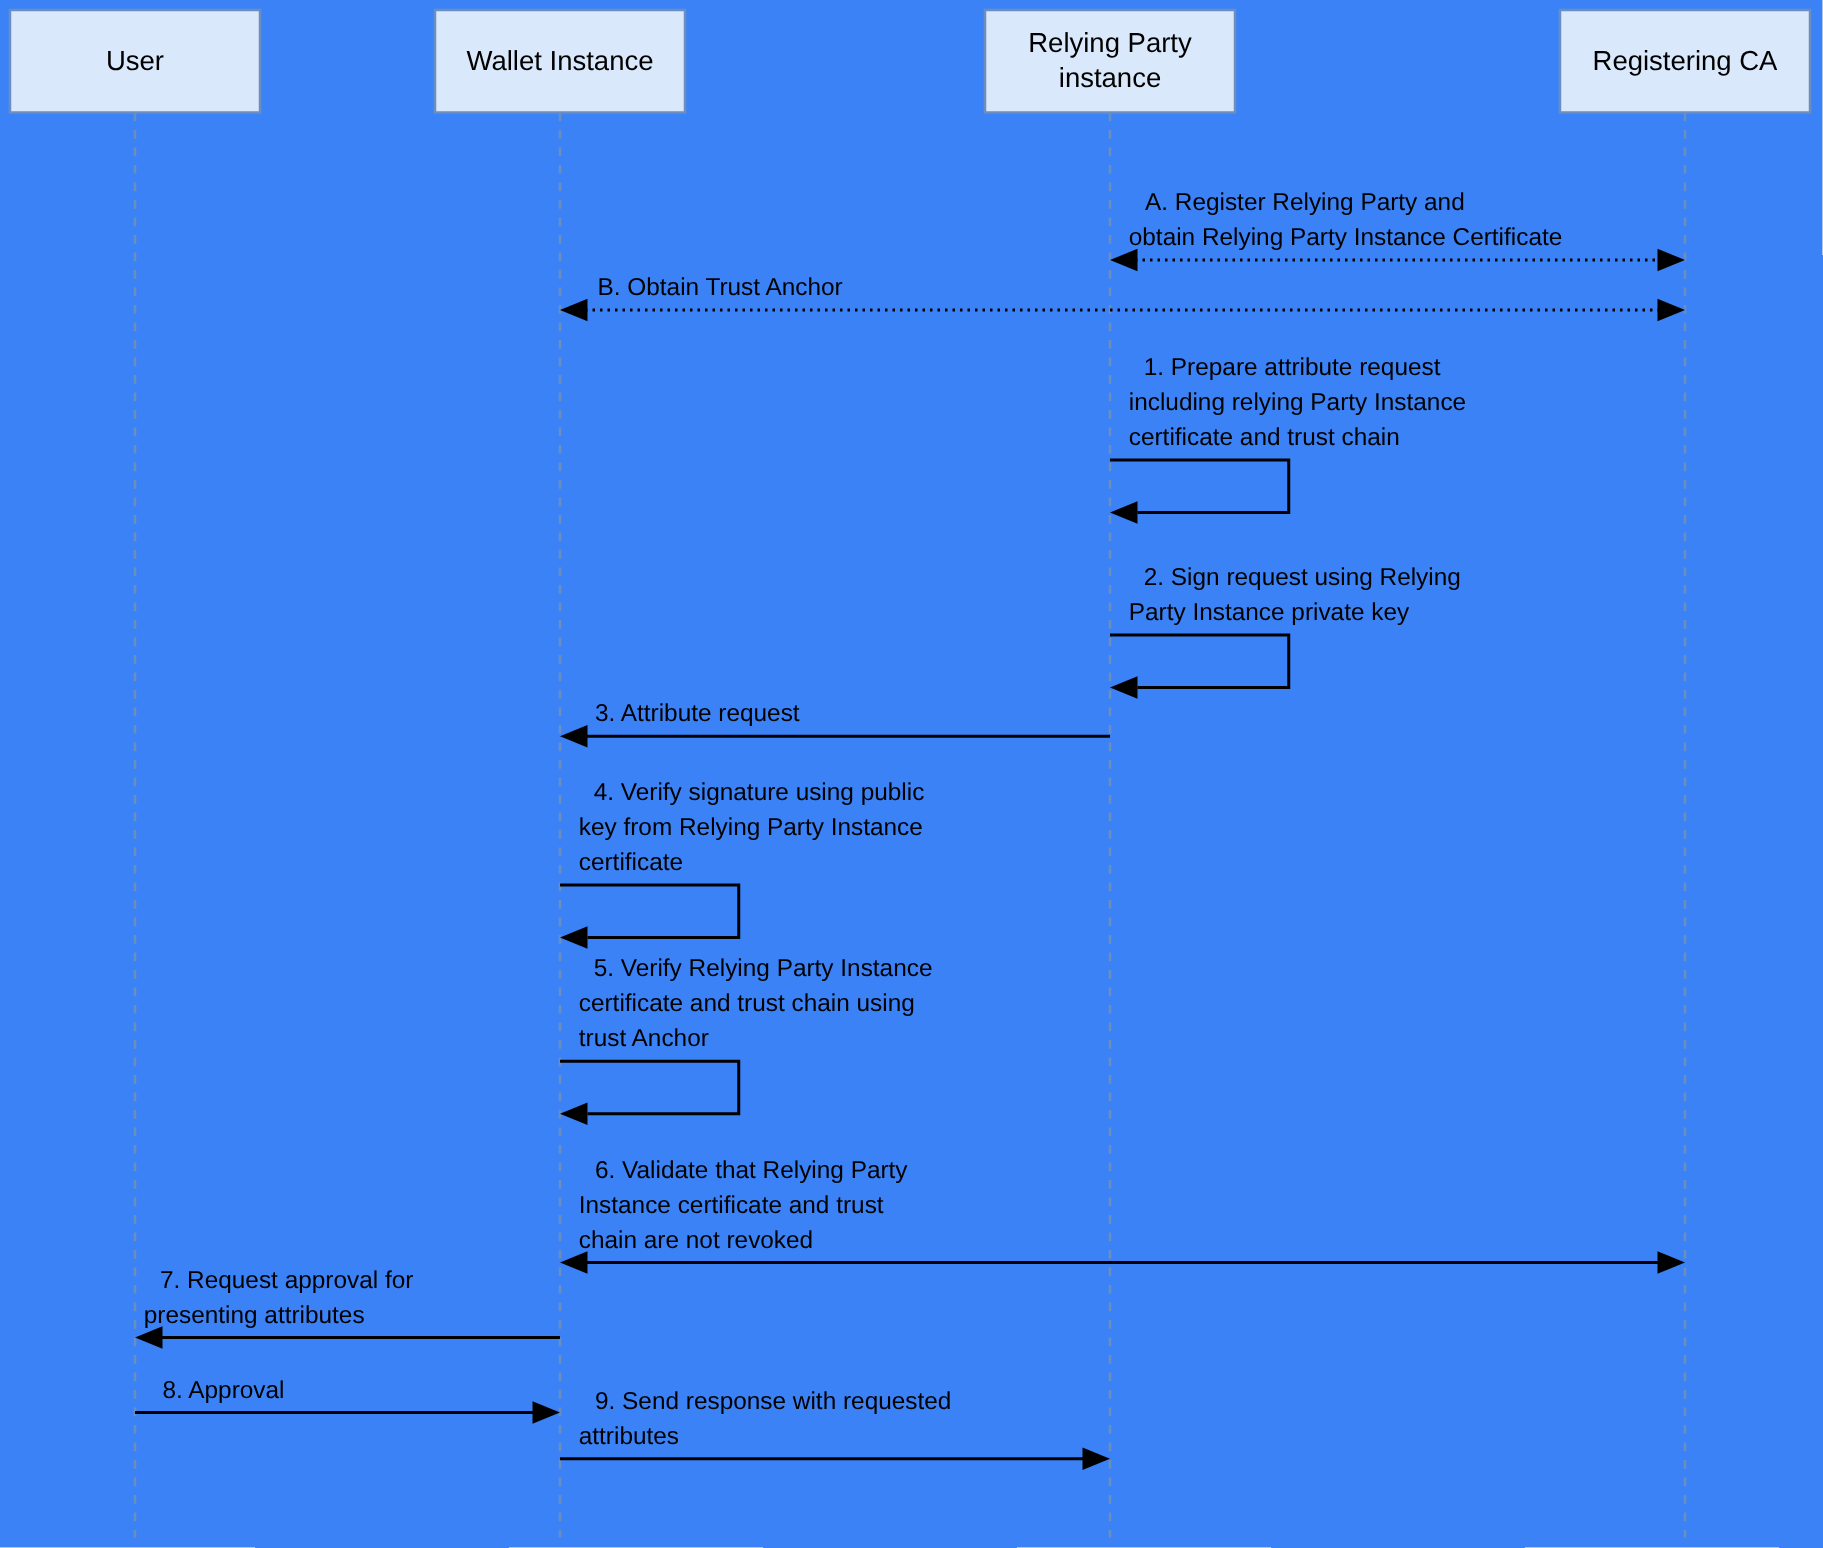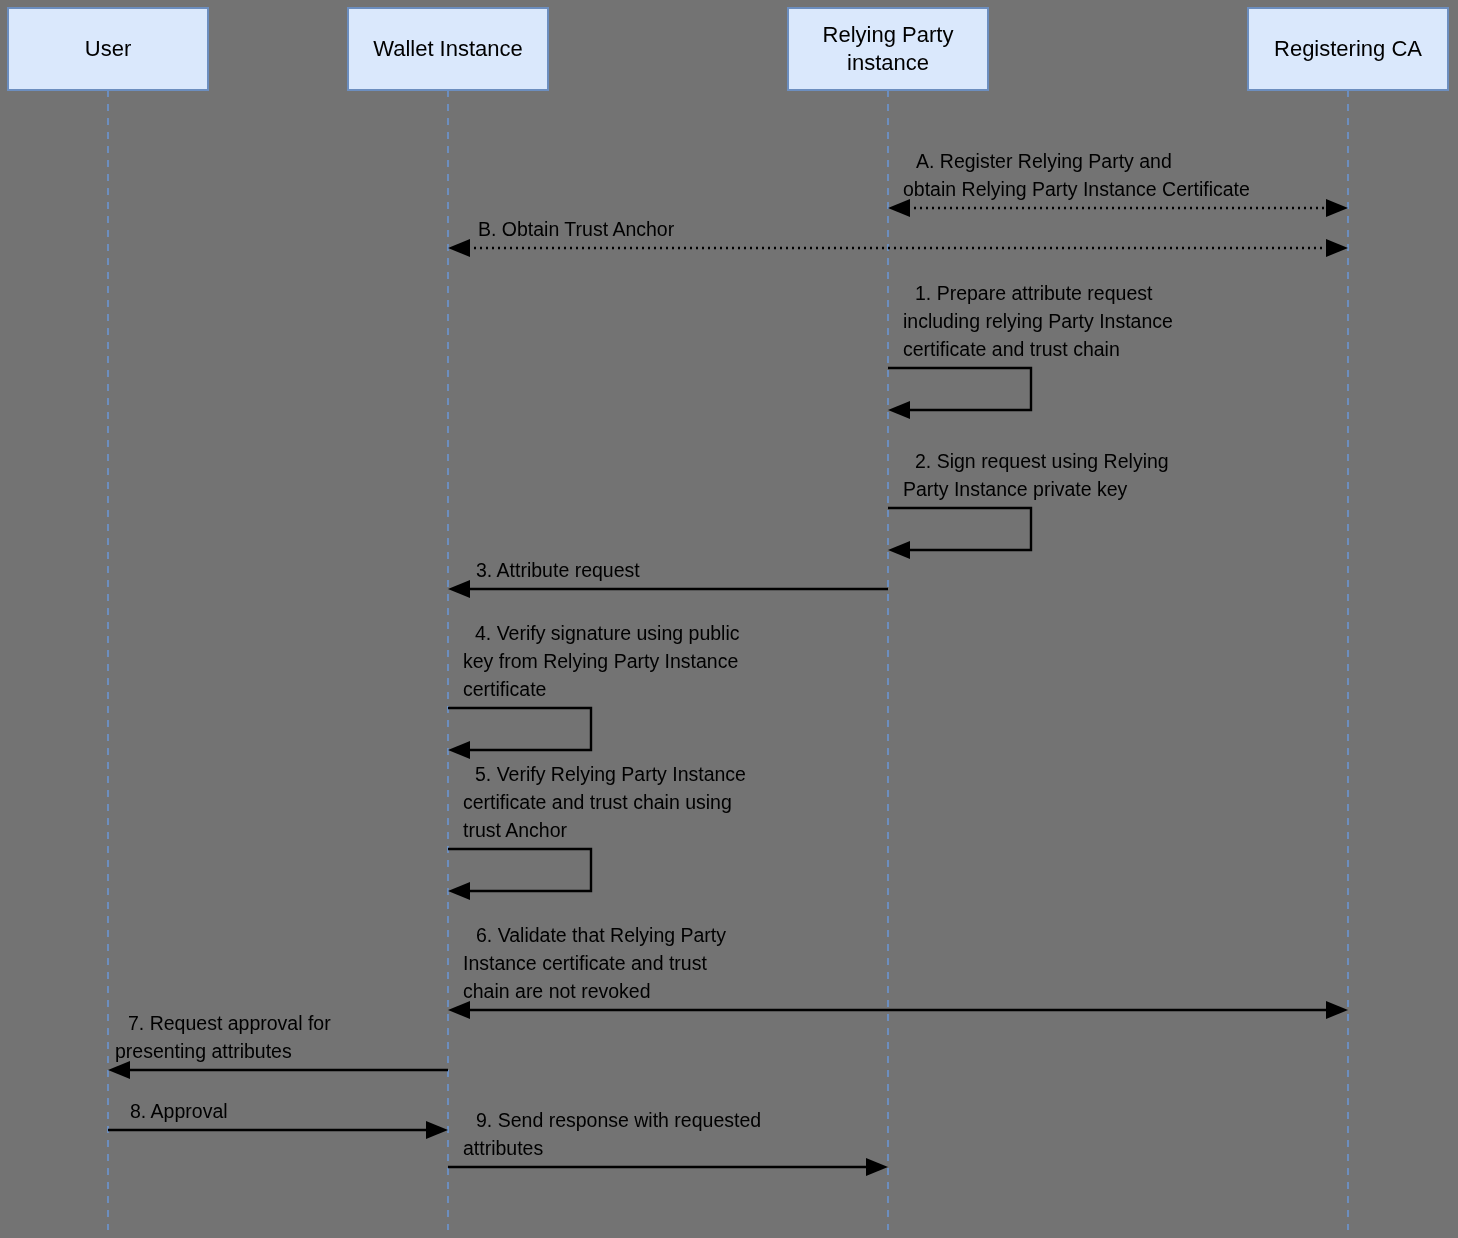--- a/index.html
+++ b/index.html
@@ -8,21 +8,21 @@
     background: #ffffff;
   }
   body {
     font-family: "Liberation Sans", sans-serif;
   }
   #diagram-root {
     position: relative;
     width: 1458px;
     height: 1238px;
     overflow: hidden;
-    background: #737373;
+    background: #3b82f6;
   }
   svg#seq-svg {
     position: absolute;
     left: 0;
     top: 0;
     width: 1458px;
     height: 1238px;
   }
   .actor-box-rect {
     fill: #dae8fc;

